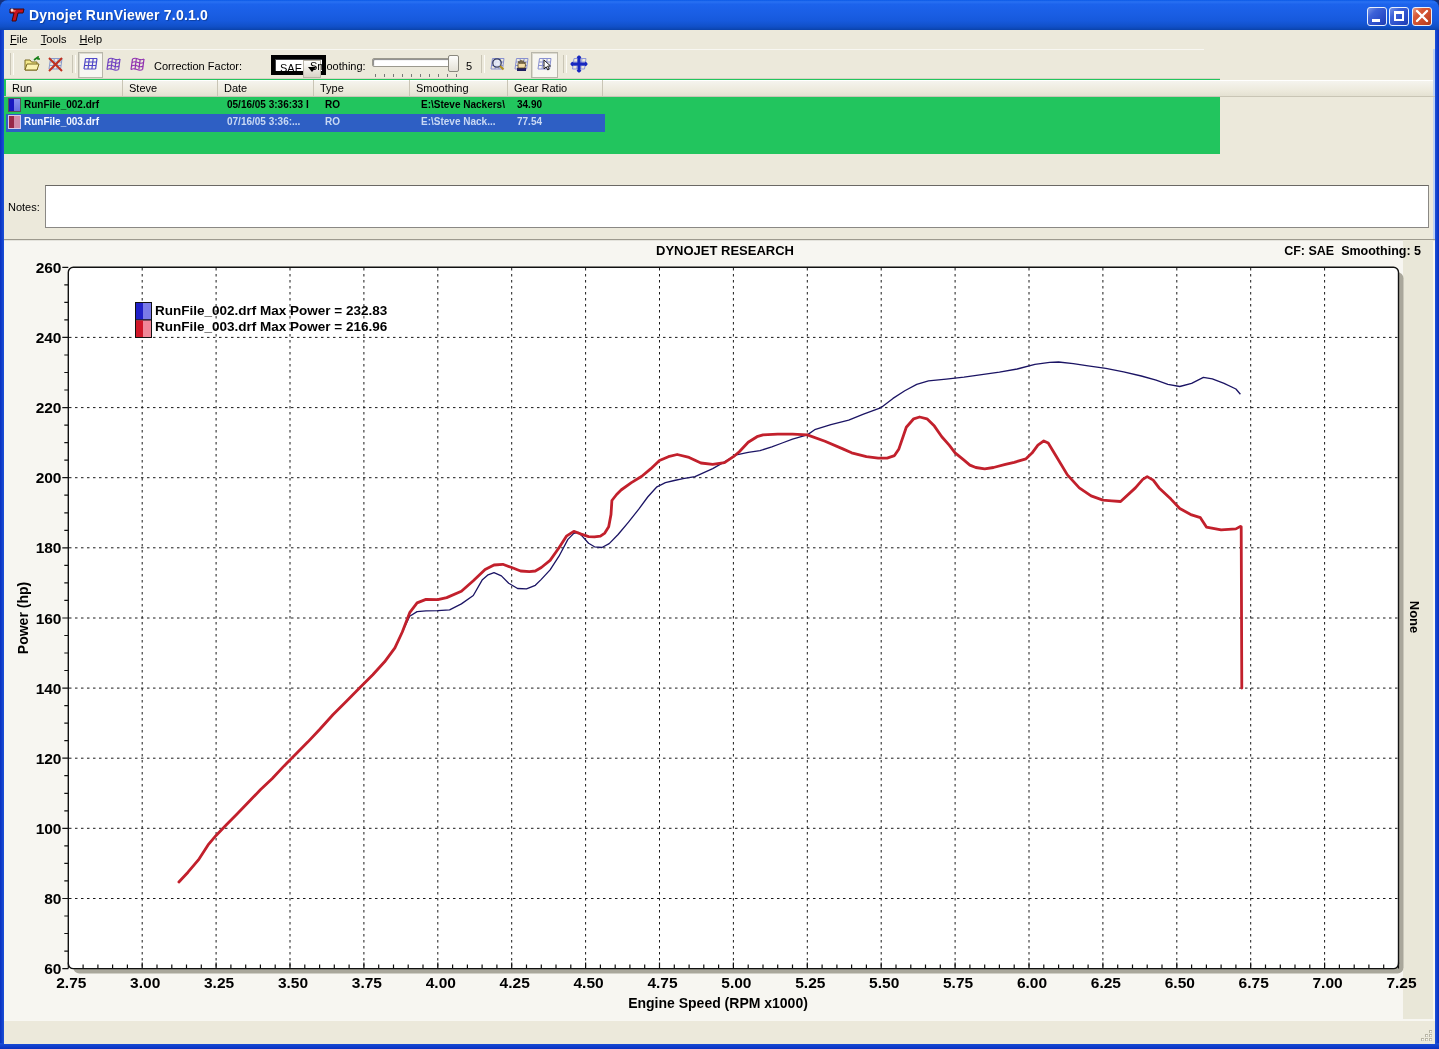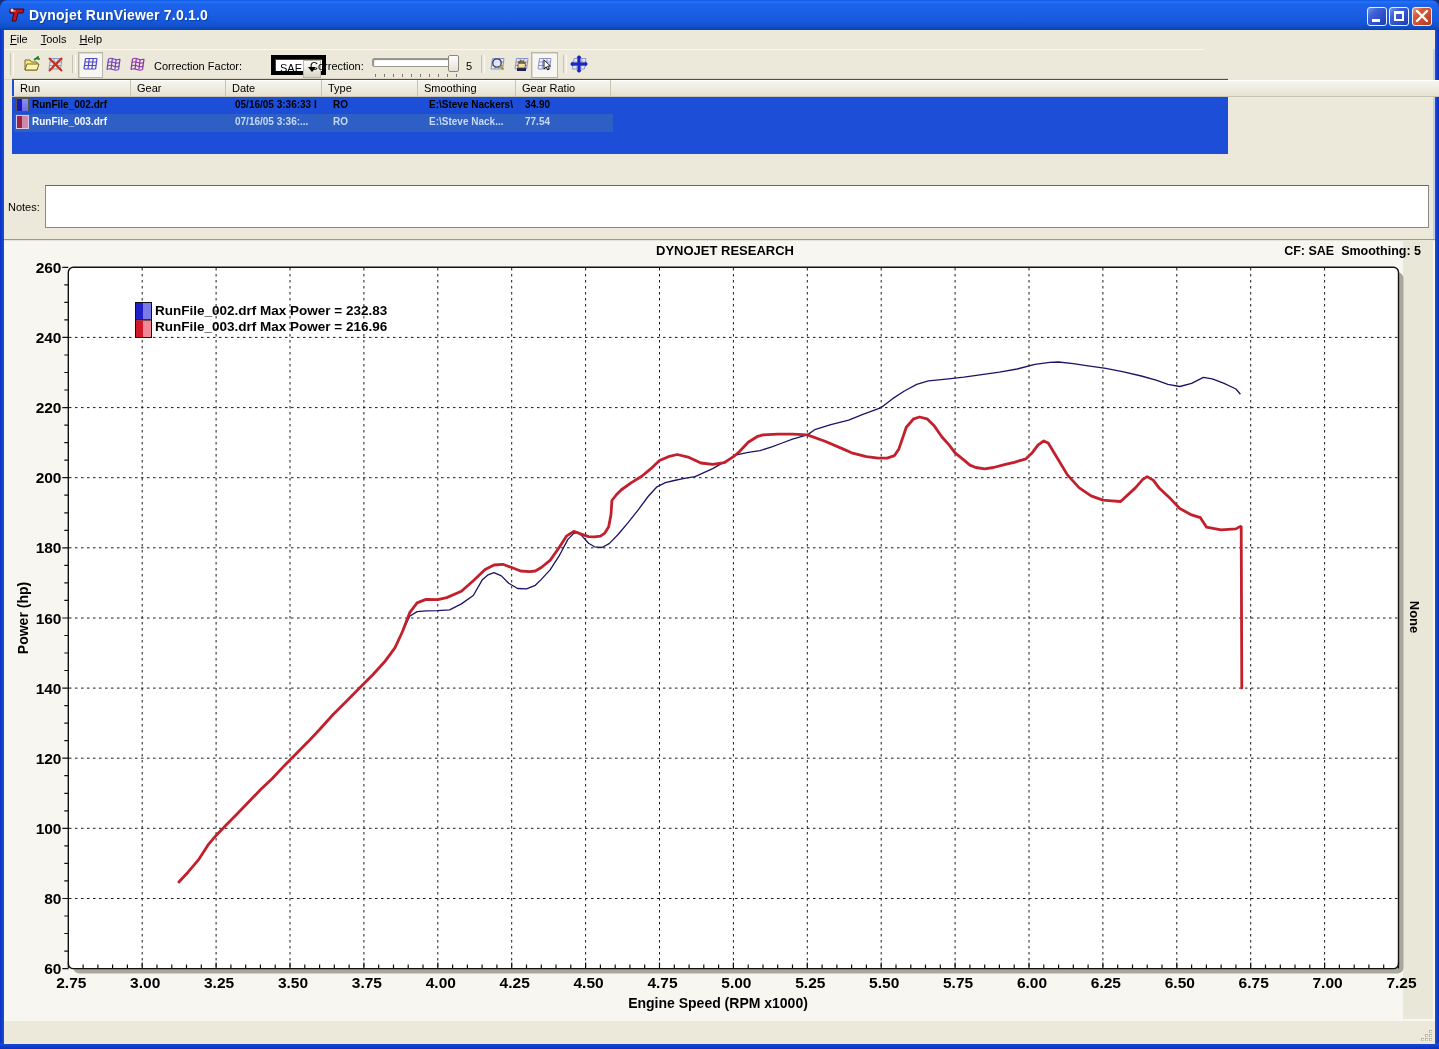--- a/index.html
+++ b/index.html
@@ -43,21 +43,21 @@
     background:linear-gradient(180deg,#FDFDFC,#E4E1D6);border:1px solid #8A887E;border-radius:2px;}
   .tick{position:absolute;top:24px;width:1px;height:3px;background:#777;}
   
   .tbtn-pressed{position:absolute;border:1px solid #B8B6AA;background:#F7F6F1;
     box-shadow:inset 1px 1px 0 #DCDACE;}
 </style>
 </head>
 <body>
 <style>
   
-  #lv{left:12px;top:78px;width:1216px;height:75px;background:#1d4ed8;border-top:1px solid #D8D4C4;}
+  #lv{left:4px;top:78px;width:1216px;height:75px;background:#22c55e;border-top:1px solid #D8D4C4;}
   .hcell{position:absolute;top:1px;height:16px;background:linear-gradient(180deg,#F6F5F0,#ECE9DB 70%,#E4E1D2);
     border-right:1px solid #C9C5B5;box-shadow:inset 0 1px 0 #fff;
     font-size:11px;color:#000;padding:2px 0 0 6px;box-sizing:border-box;}
   .hrule{position:absolute;top:17px;left:0;width:1431px;height:1px;background:#C9C5B5;}
   .lrow{position:absolute;left:2px;height:17px;font-size:10px;white-space:nowrap;}
   .cell{position:absolute;top:2px;font-weight:bold;}
   .ricon{position:absolute;left:4px;top:1px;width:13px;height:14px;border:1px solid #555;box-sizing:border-box;}
   
   #noteslabel{left:8px;top:201px;font-size:11px;color:#000;text-align:center;}
   #notesbox{left:45px;top:185px;width:1384px;height:43px;background:#fff;
@@ -129,21 +129,21 @@
     <g stroke="#9030B0" fill="none" stroke-width="1.2">
       <path d="M3.5 3 Q6 1.5 9 3 T15 3 M3 6.5 Q6 5 9 6.5 T14.6 6.5 M2.5 10 Q5.5 8.5 8.5 10 T14 10 M2 13.5 Q5 12 8 13.5 T13.6 13.5"></path>
       <path d="M3.5 3 L2 13.5 M7.3 3 L6 13.5 M11.2 3 L9.9 13.5 M15 3 L13.6 13.5"></path>
     </g>
   </svg>
   <div class="tlabel" style="left:150px">Correction Factor:</div>
   <div id="combo">
       <div class="val">SAE</div>
       <div class="drop"></div>
     </div>
-  <div class="tlabel" style="left:306px">Correction:</div>
+  <div class="tlabel" style="left:306px">Smoothing:</div>
   <div id="slidergroove"></div>
   <div id="sliderthumb"></div>
   <div class="tick" style="left:371px"></div>
     <div class="tick" style="left:380px"></div>
   <div class="tick" style="left:389px"></div>
     <div class="tick" style="left:398px"></div>
   <div class="tick" style="left:407px"></div>
     <div class="tick" style="left:416px"></div>
   <div class="tick" style="left:425px"></div>
     <div class="tick" style="left:434px"></div>
@@ -185,21 +185,21 @@
       <path d="M4 3.5 H16 M3.5 7 H15.5 M3 10.5 H15 M2.5 14 H14.5"></path>
       <path d="M4 3.5 L2.5 14 M8 3.5 L6.7 14 M12 3.5 L10.7 14 M16 3.5 L14.5 14"></path>
     </g>
     <path d="M9 1 L9 17 M1 9 L17 9" stroke="#1828C0" stroke-width="3"></path>
     <path d="M9 0 L11.5 3 L6.5 3 Z M9 18 L11.5 15 L6.5 15 Z M0 9 L3 6.5 L3 11.5 Z M18 9 L15 6.5 L15 11.5 Z" fill="#1828C0"></path>
   </svg>
 </div>
 
 <div id="lv" class="abs">
   <div class="hcell" style="left:2px;width:117px">Run</div>
-  <div class="hcell" style="left:119px;width:95px">Gear</div>
+  <div class="hcell" style="left:119px;width:95px">Steve</div>
   <div class="hcell" style="left:214px;width:96px">Date</div>
   <div class="hcell" style="left:310px;width:96px">Type</div>
   <div class="hcell" style="left:406px;width:98px">Smoothing</div>
   <div class="hcell" style="left:504px;width:95px">Gear Ratio</div>
   <div class="hcell" style="left:599px;width:830px;border-right:none"></div>
   <div class="hrule"></div>
   <div class="lrow" style="top:18px;color:#000">
     <div class="ricon" style="left:2px">
         <div style="position:absolute;left:0;top:0;width:5px;height:12px;background:#1818C0"></div>
         <div style="position:absolute;left:5px;top:0;width:6px;height:12px;background:linear-gradient(180deg,#8890F0,#6870E0)"></div>

